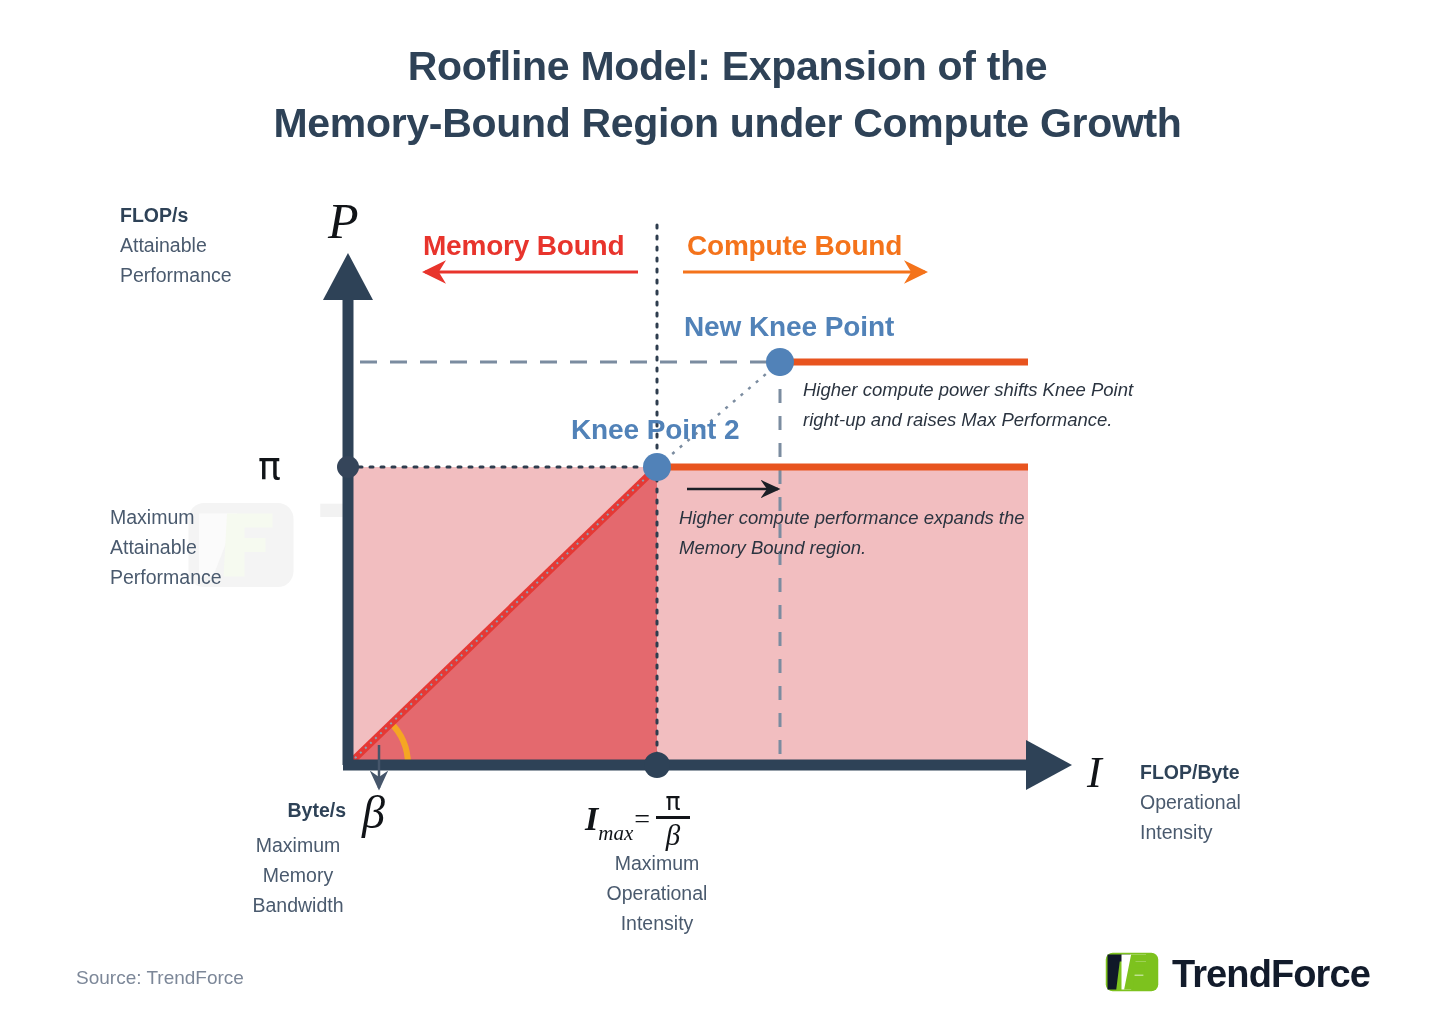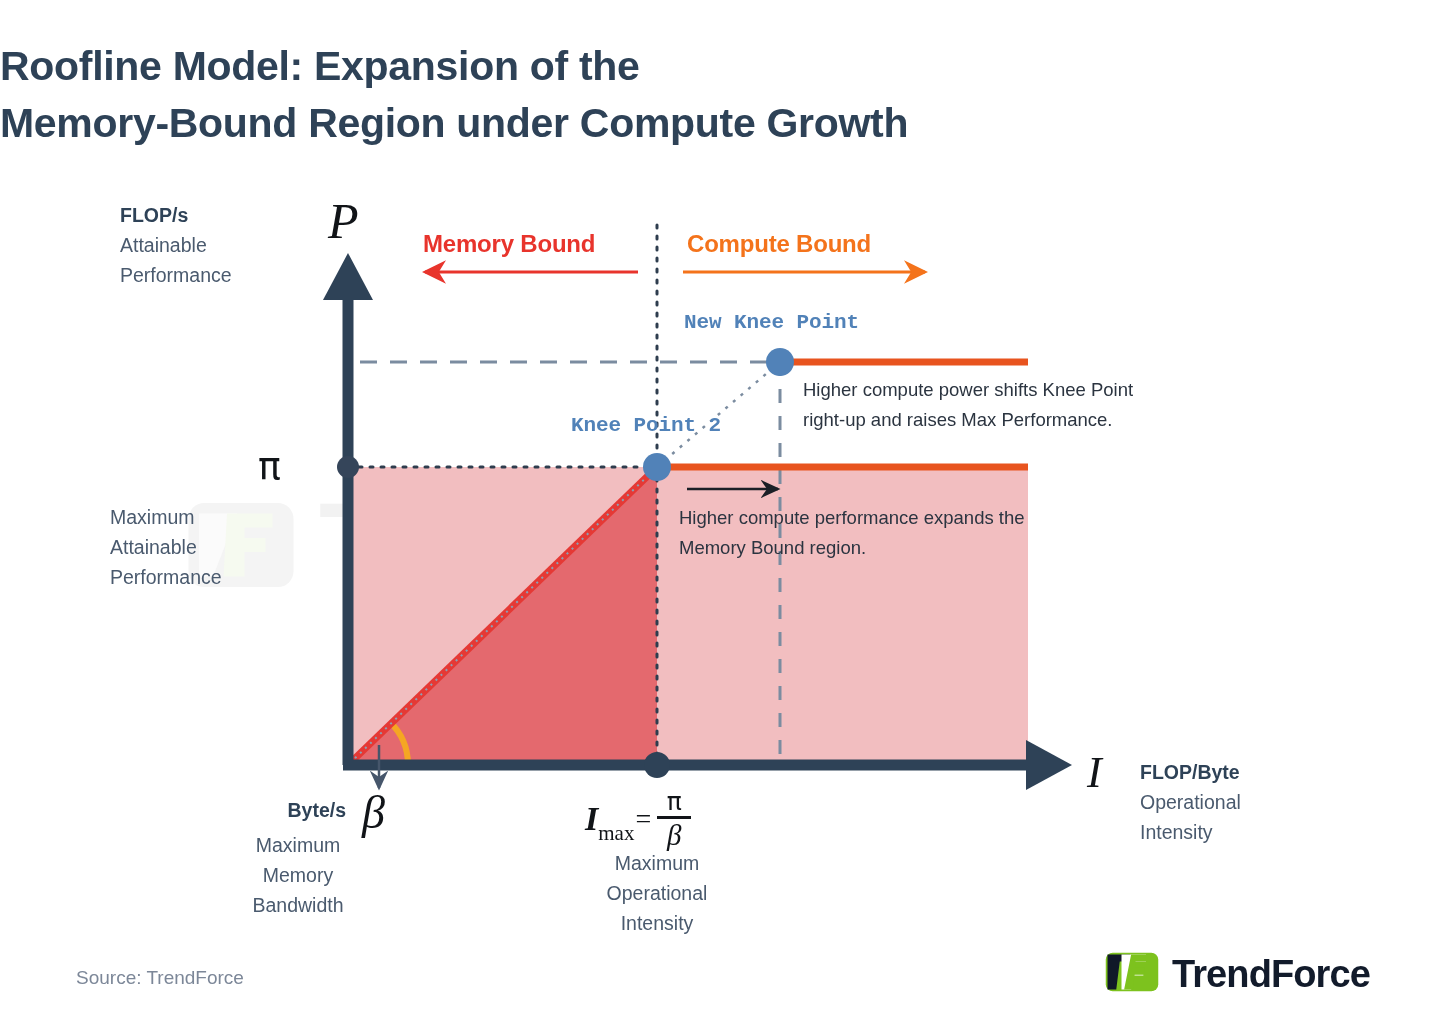--- a/index.html
+++ b/index.html
@@ -17,20 +17,21 @@
     background: #ffffff;
     overflow: hidden;
   }
 
   
   .title {
     position: absolute;
     left: 0;
     top: 38px;
     width: 1455px;
+    text-align: center;
     font-size: 41px;
     font-weight: bold;
     line-height: 1.38;
     color: #2e4257;
     letter-spacing: -0.3px;
   }
   .title .line2 { display: block; }
 
   
   .watermark {
@@ -85,37 +86,37 @@
   .axis-group-c { position: absolute; text-align: center; }
 
   .sym-serif {
     font-family: "Liberation Serif", "DejaVu Serif", serif;
     font-style: italic;
     color: #111418;
   }
 
   .region-lbl {
     position: absolute;
-    font-size: 24px;
+    font-size: 28px;
     font-weight: bold;
     letter-spacing: -0.2px;
   }
   .knee-lbl {
     position: absolute;
-    font-size: 21px;
+    font-size: 28px;
     font-weight: bold;
     color: #5182b8;
     letter-spacing: -0.1px;
-    font-family: Liberation Mono, monospace;
   }
   .note {
     position: absolute;
     font-size: 18.5px;
     line-height: 1.62;
     color: #2b3440;
+    font-style: italic;
   }
 
   
   .pi-glyph {
     position: absolute;
     font-family: "DejaVu Sans", sans-serif;
     font-size: 38px;
     color: #111418;
     line-height: 1;
   }
@@ -134,20 +135,21 @@
     color: #111418;
   }
   .imax-formula .ivar {
     font-family: "Liberation Serif", "DejaVu Serif", serif;
     font-style: italic;
     font-size: 34px;
     font-weight: bold;
   }
   .imax-formula .sub {
     font-family: "Liberation Serif", "DejaVu Serif", serif;
+    font-style: italic;
     font-size: 21px;
     align-self: flex-end;
     padding-bottom: 4px;
     text-align: center;
   }
   .imax-formula .eq {
     font-family: "Liberation Serif", "DejaVu Serif", serif;
     font-size: 28px;
     padding: 0 3px 0 1px;
   }

